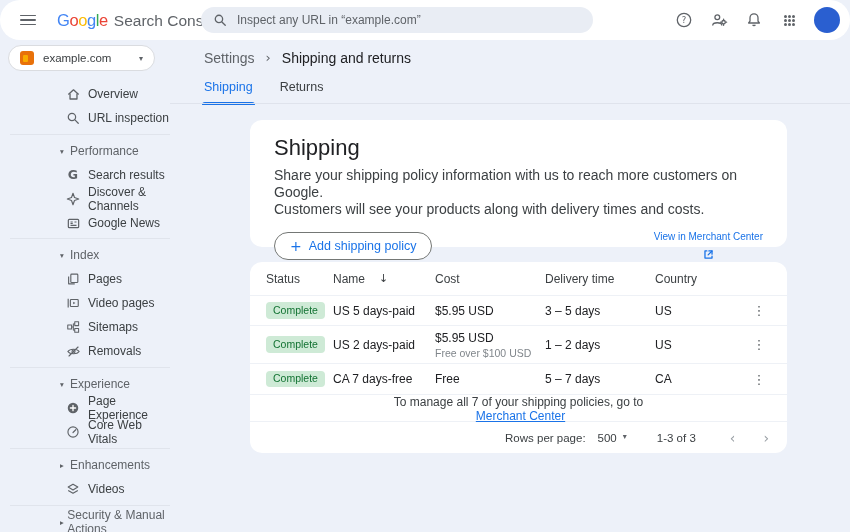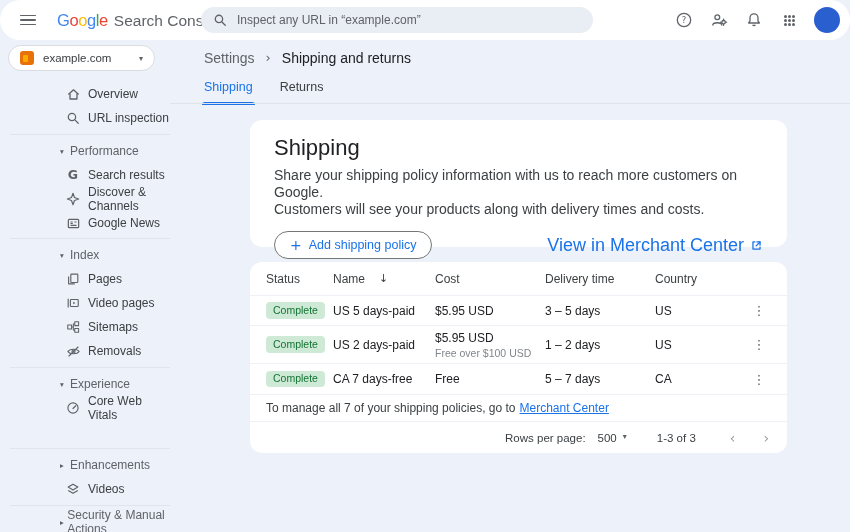--- a/index.html
+++ b/index.html
@@ -59,35 +59,35 @@
   .tab.active::after { content:""; position:absolute; left:-2px; right:-2px; bottom:0; height:3px; background:#1a73e8; border-radius:3px 3px 0 0; }
   .tabline { position:absolute; top:63px; left:0; right:0; height:1px; background:#dfe3ec; }
 
   .card { position:absolute; left:80px; width:537px; background:#fff; border-radius:12px; }
   .card1 { top:80px; height:127px; padding:16px 24px; }
   .card1 h1 { font-size:22px; font-weight:400; color:#202124; line-height:24px; }
   .card1 .desc { margin-top:7px; font-size:14px; color:#3c4043; line-height:17px; }
   .card1 .actions { margin-top:13px; display:flex; align-items:center; justify-content:space-between; }
   .add-btn { display:inline-flex; align-items:center; gap:7px; height:28px; padding:0 15px; border:1px solid #747775; border-radius:16px; background:#fff; color:#1a73e8; font-size:12.5px; font-weight:500; cursor:pointer; font-family:"Liberation Sans", sans-serif; }
   .add-btn .plus { font-size:14px; font-weight:400; }
-  .mc-link { display:inline-flex; align-items:center; gap:6px; color:#1a73e8; font-size:18px; font-weight:500; cursor:pointer; text-decoration:none; }
+  .mc-link { display:inline-flex; align-items:center; gap:6px; color:#1a73e8; font-size:10px; font-weight:500; cursor:pointer; text-decoration:none;flex-direction:column; }
 
   .card2 { top:222px; height:191px; overflow:hidden; }
   .t-grid { display:grid; grid-template-columns:67px 102px 110px 110px 1fr 24px; align-items:center; padding:0 16px; }
   .t-head { height:33px; font-size:12px; color:#3c4043; }
   .t-head .col-name { display:flex; align-items:center; gap:14px; cursor:pointer; }
   .sort-arrow { font-size:11px; color:#3c4043; }
   .t-row { border-top:1px solid #eef1f6; font-size:12px; color:#202124; }
   .t-row.r1 { height:30px; }
   .t-row.r2 { height:38px; }
   .t-row.r3 { height:31px; }
   .badge { display:inline-block; font-size:10.5px; font-weight:500; padding:2.5px 7px; border-radius:4px; line-height:1.1; }
   .cost-note { font-size:10.5px; color:#80868b; margin-top:2px; }
   .kebab { color:#5f6368; font-size:13px; text-align:center; cursor:pointer; line-height:1; }
-  .t-note { height:27px; border-top:1px solid #eef1f6; display:flex; align-items:center; padding:0 16px; font-size:12px; color:#3c4043; }
+  .t-note { height:27px; border-top:1px solid #eef1f6; display:flex; align-items:center; padding:0 16px; font-size:12px; color:#3c4043;flex-direction:column; }
   .t-note a { color:#1a73e8; text-decoration:underline; margin-left:4px; cursor:pointer; }
   .t-pag { height:32px; border-top:1px solid #eef1f6; display:flex; align-items:center; justify-content:flex-end; padding-right:18px; font-size:11.5px; color:#3c4043; }
   .rpp-select { display:flex; align-items:flex-start; gap:6px; margin-left:12px; cursor:pointer; }
   .rpp-caret { font-size:8px; color:#5f6368; }
   .pag-range { margin-left:30px; }
   .pag-chev { margin-left:34px; color:#9aa0a6; font-size:14px; cursor:pointer; }
   .pag-chev.next { margin-left:28px; }
 
   svg { display:block; }
 </style>
@@ -259,20 +259,29 @@
       </span>
       <span class="nlabel">Removals</span>
     </div>
   </div>
   <div class="sdivider" style="top:327px"></div>
 
   <div class="navgroup" style="top:332px">
     <div class="nav-section">
       <span class="sarrow glyph">▾</span>
       <span class="slabel">Experience</span>
+    </div>
+    <div class="nav-item">
+      <span class="nicon">
+        <svg width="14" height="14" viewBox="0 0 16 16">
+          <circle cx="8" cy="8" r="6" fill="#5f6368"></circle>
+          <path d="M8 5 V11 M5 8 H11" stroke="#fff" stroke-width="1.5" stroke-linecap="round"></path>
+        </svg>
+      </span>
+      <span class="nlabel">Page Experience</span>
     </div>
     <div class="nav-item">
       <span class="nicon">
         <svg width="14" height="14" viewBox="0 0 16 16" fill="none" stroke="#5f6368" stroke-width="1.3" stroke-linecap="round">
           <circle cx="8" cy="8" r="5.8"></circle>
           <path d="M8 8.6 L11.2 5.4"></path>
         </svg>
       </span>
       <span class="nlabel">Core Web Vitals</span>
     </div>

